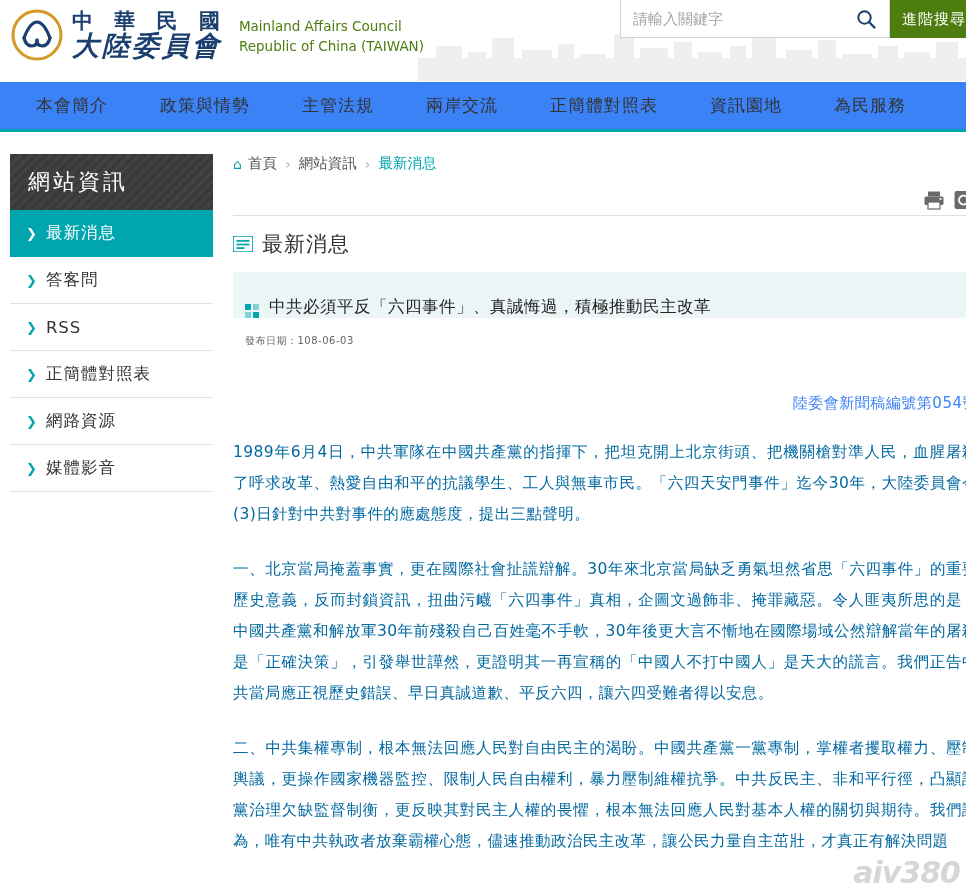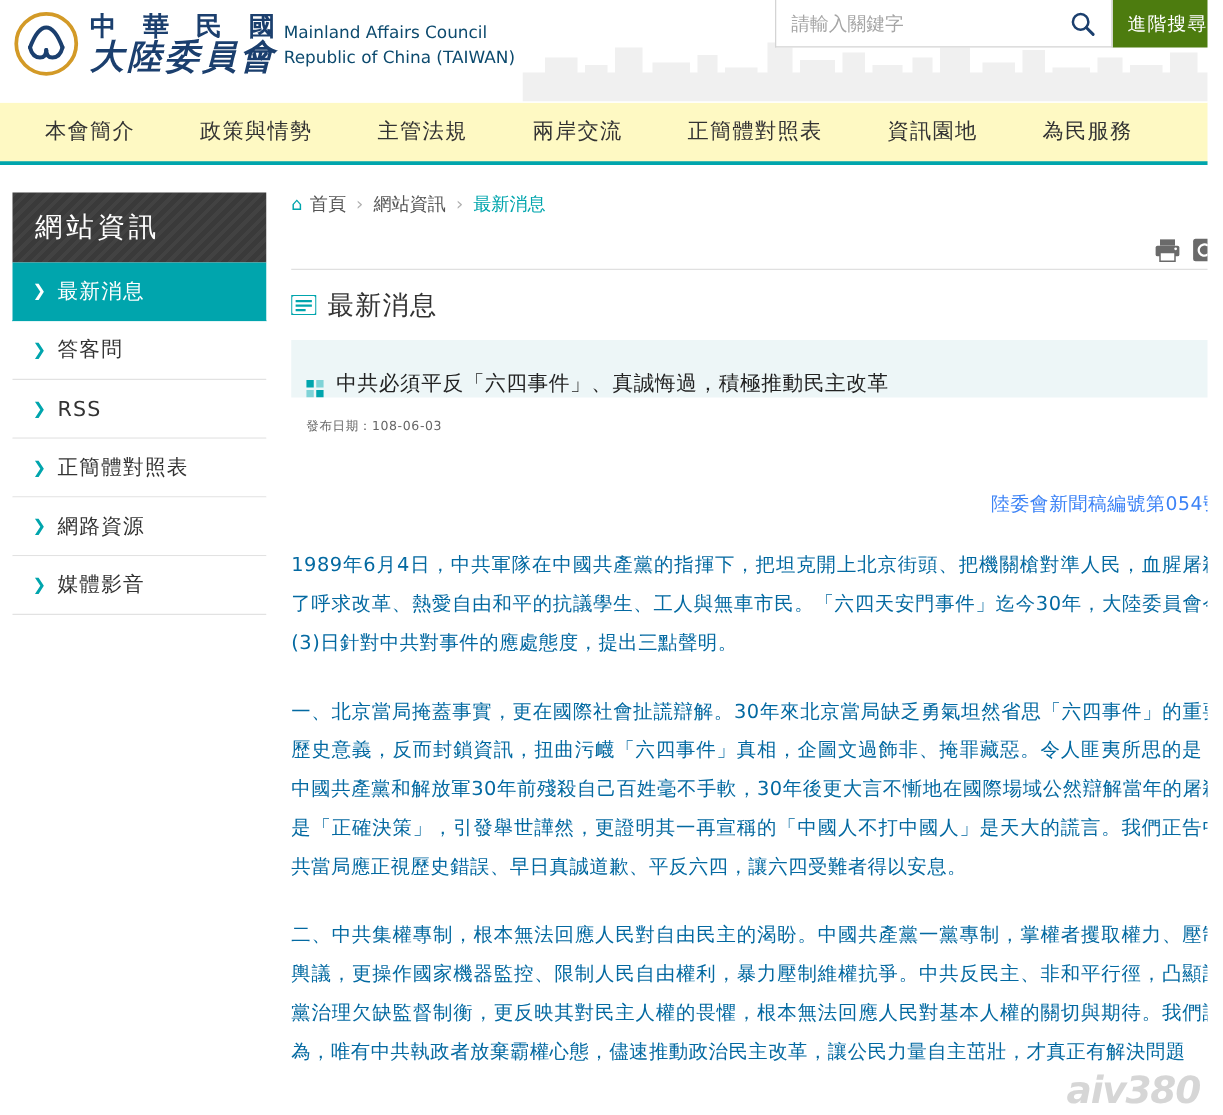--- a/index.html
+++ b/index.html
@@ -48,22 +48,22 @@
     display: block;
   }
   .logo-cn .l2 {
     font-size: 27px;
     letter-spacing: 3px;
     font-weight: bold;
     display: block;
     font-style: italic;
   }
   .logo-en {
-    margin-left: 0;
-    color: #0c4a6e;
+    margin-left: 12px;
+    color: #4d7c0f;
     font-size: 13.5px;
     line-height: 1.45;
     align-self: center;
     padding-top: 4px;
   }
   .logo-en div { white-space: nowrap; }
 
   .search-area {
     position: absolute;
     right: 0; top: 0;
@@ -108,21 +108,21 @@
     height: 38px;
     white-space: nowrap;
     cursor: pointer;
     letter-spacing: 1px;
   }
 
   
   .nav {
     width: 978px;
     height: 50px;
-    background: #fef9c3;
+    background: #3b82f6;
     border-bottom: 3px solid #00a5ad;
     display: flex;
     align-items: center;
     padding-left: 10px;
   }
   .nav-item {
     font-size: 17px;
     color: #333333;
     padding: 0 26px;
     height: 47px;

